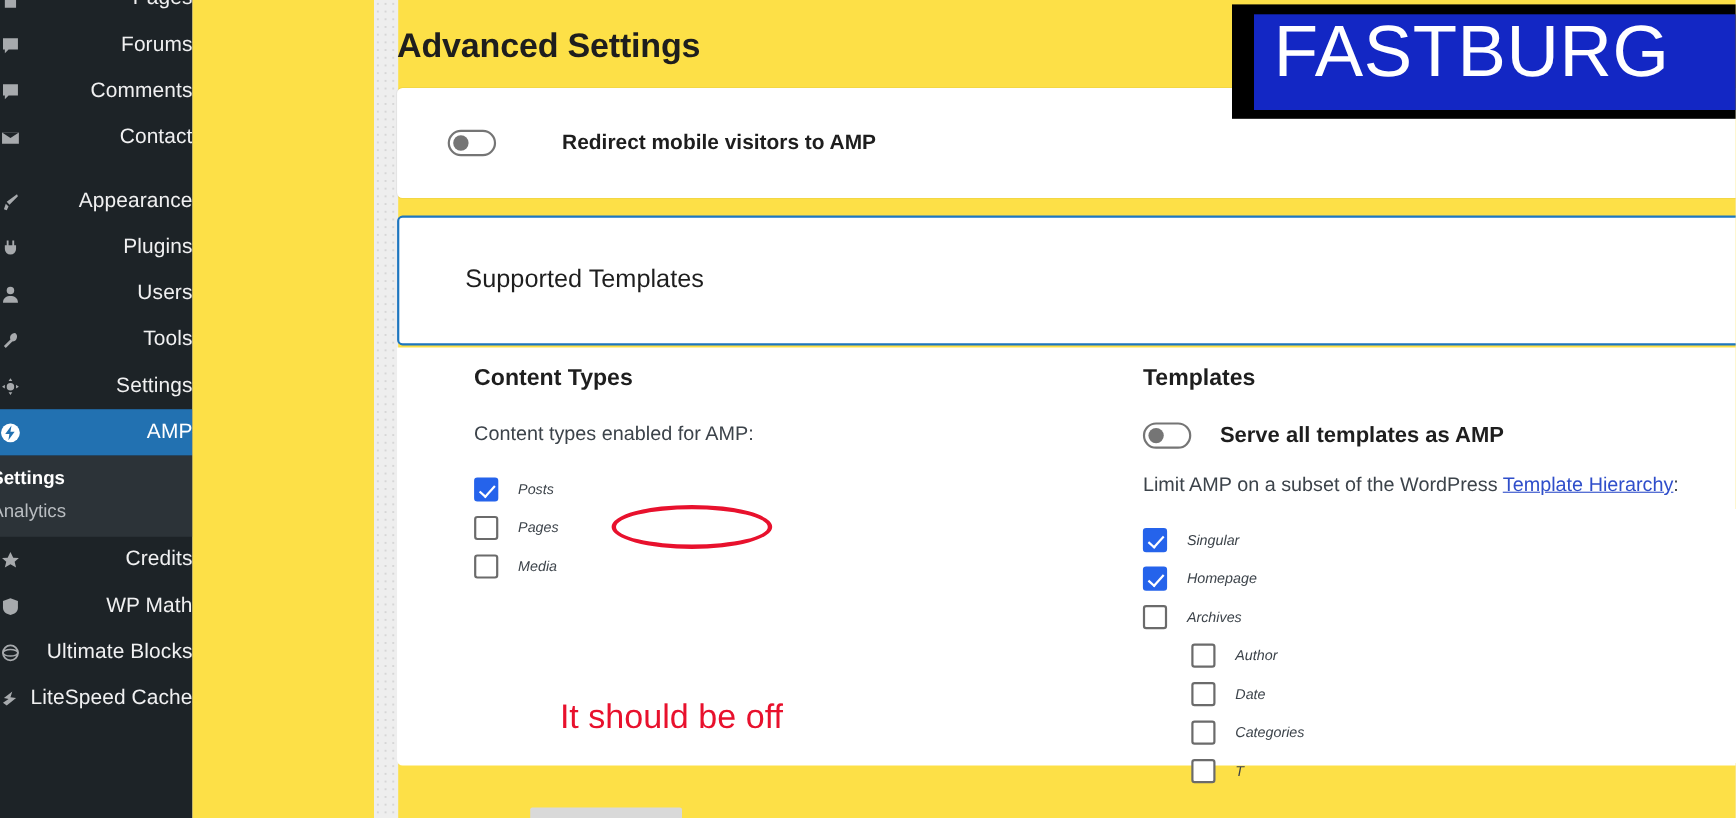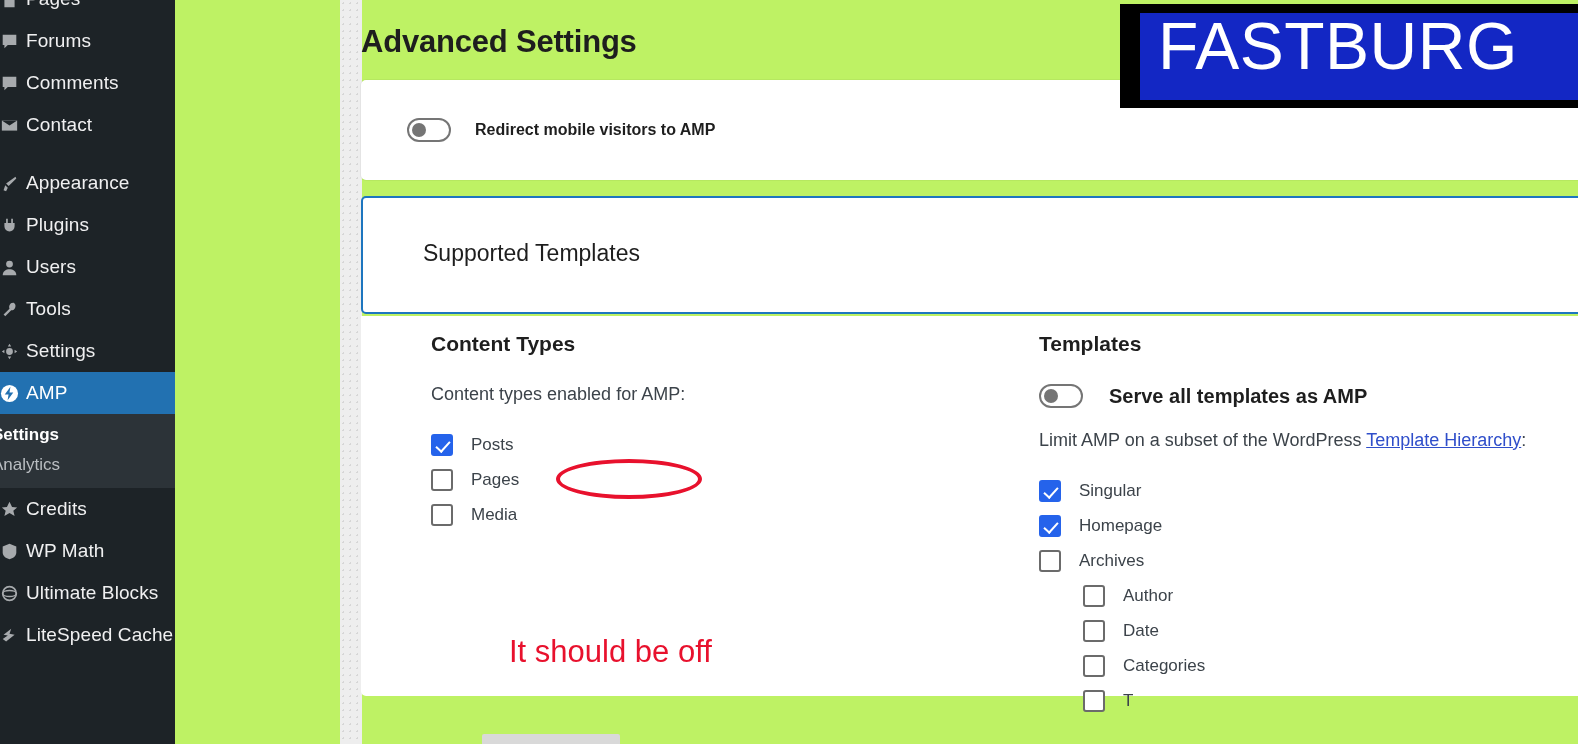--- a/index.html
+++ b/index.html
@@ -21,20 +21,21 @@
     overflow: hidden;
   }
   .menu-item {
     position: relative;
     display: flex; align-items: center;
     height: 42px;
     padding-left: 0px;
     color: #f0f0f1;
     font-size: 19px;
     white-space: nowrap;
+    justify-content: space-between;
   }
   .menu-item .mi-icon {
     width: 34px; min-width: 34px;
     display: flex; align-items: center; justify-content: center;
     color: #a7aaad;
     font-size: 16px;
     margin-left: -8px;
   }
   .menu-item .mi-icon svg { display: block; }
   .menu-item .mi-label { font-size: 19px; letter-spacing: .1px; }
@@ -59,21 +60,21 @@
     padding: 5px 0 5px 0px;
     margin-left: -8px;
     white-space: nowrap;
   }
   .submenu-item.active { color: #fff; font-weight: 700; }
 
   
   .main {
     position: absolute; left: 175px; top: 0;
     width: 1403px; height: 744px;
-    background: #bef264;
+    background: #fde047;
     overflow: hidden;
   }
   .dotted-rail {
     position: absolute; left: 165px; top: 0;
     width: 22px; height: 744px;
     background-color: #eeeeee;
     background-image: radial-gradient(#d6d6d6 1px, transparent 1px);
     background-size: 7px 7px;
   }
   .page-title {
@@ -101,22 +102,22 @@
     position: relative;
     flex: 0 0 auto;
   }
   .toggle .knob {
     position: absolute; left: 3px; top: 3px;
     width: 14px; height: 14px;
     border-radius: 50%;
     background: #757575;
   }
   .toggle-label {
-    margin-left: 24px;
-    font-size: 16px; font-weight: 700; color: #1e1e1e;
+    margin-left: 60px;
+    font-size: 19px; font-weight: 700; color: #1e1e1e;
   }
 
   #panel-supported {
     position: absolute;
     left: 186px; top: 196px;
     width: 1260px; height: 118px;
     background: #fff;
     border: 2px solid #1d76bf;
     border-radius: 5px;
   }
@@ -157,21 +158,21 @@
   }
   .cb.checked::after {
     content: "";
     position: absolute;
     left: 6px; top: 2px;
     width: 6px; height: 12px;
     border: solid #fff;
     border-width: 0 2.4px 2.4px 0;
     transform: rotate(42deg);
   }
-  .cb-label { margin-left: 18px; font-size: 17px; color: #3c434a; }
+  .cb-label { margin-left: 18px; font-size: 13px; color: #3c434a; font-style: italic; }
 
   .toggle-row2 { display: flex; align-items: center; margin-bottom: 22px; }
   .toggle-row2 .toggle-label { margin-left: 26px; font-size: 20px; }
 
   
   .annot-ellipse {
     position: absolute;
     left: 381px; top: 459px;
     width: 146px; height: 40px;
     border: 4px solid #e8112d;

